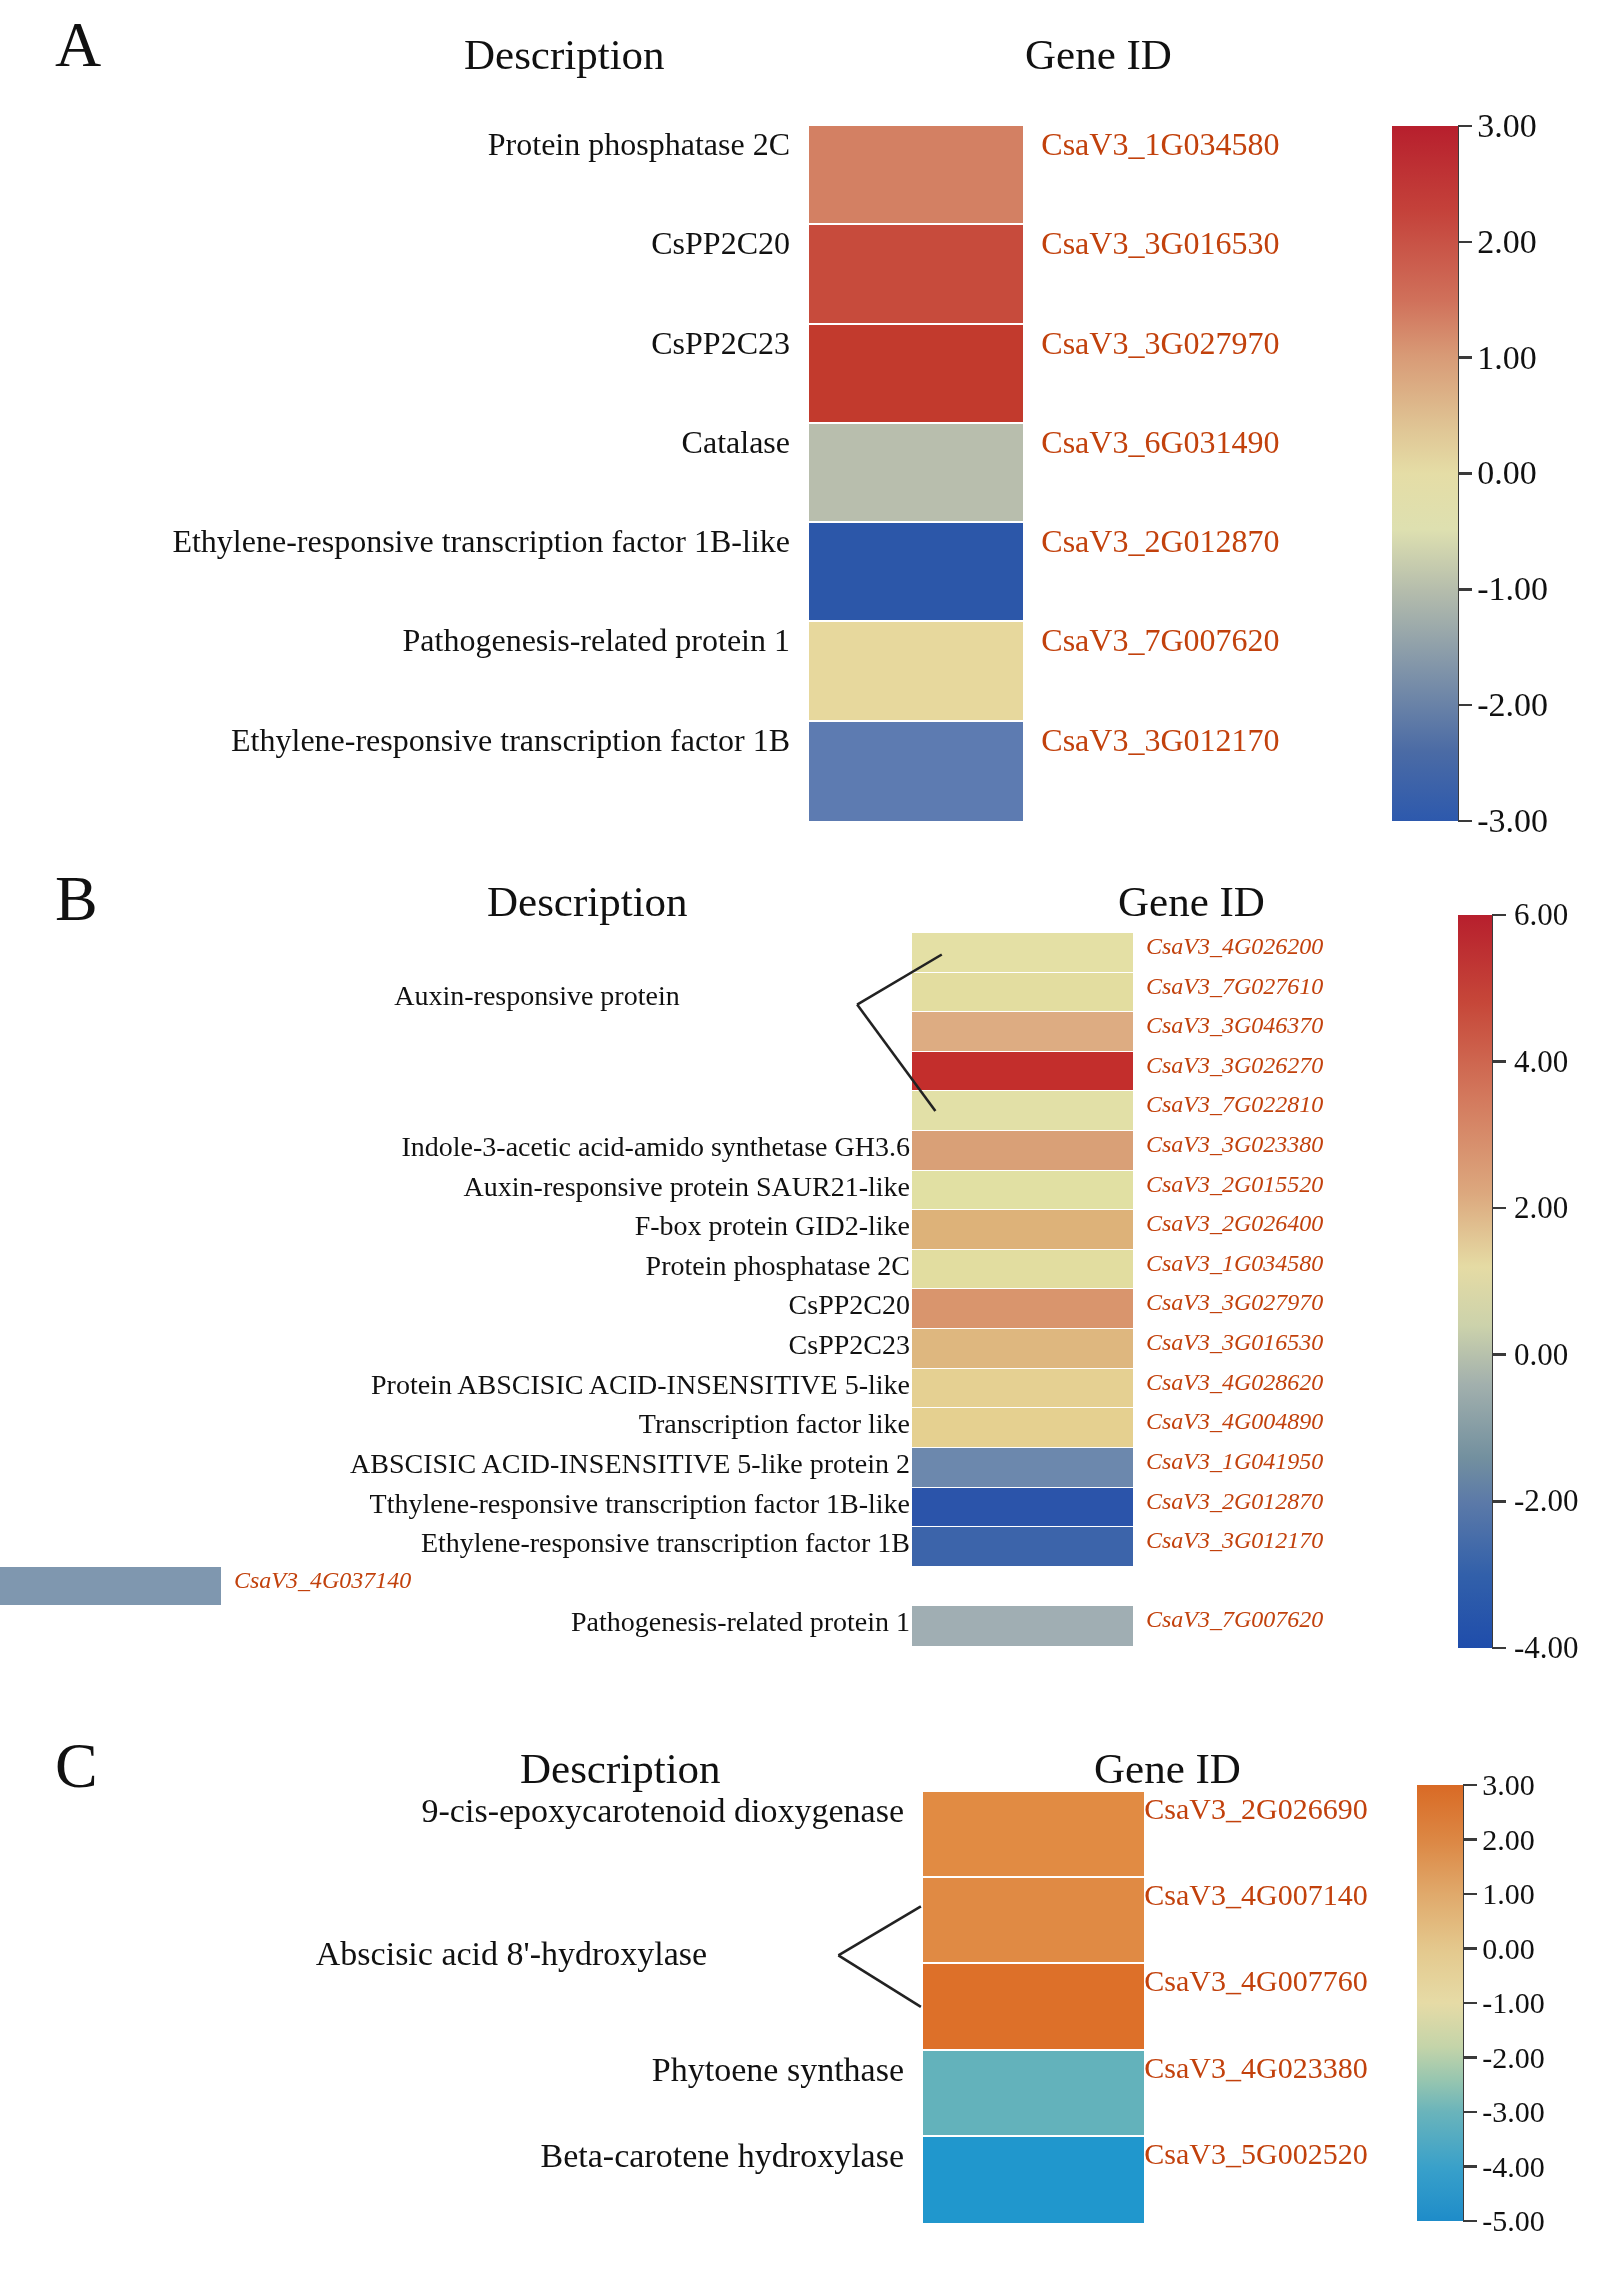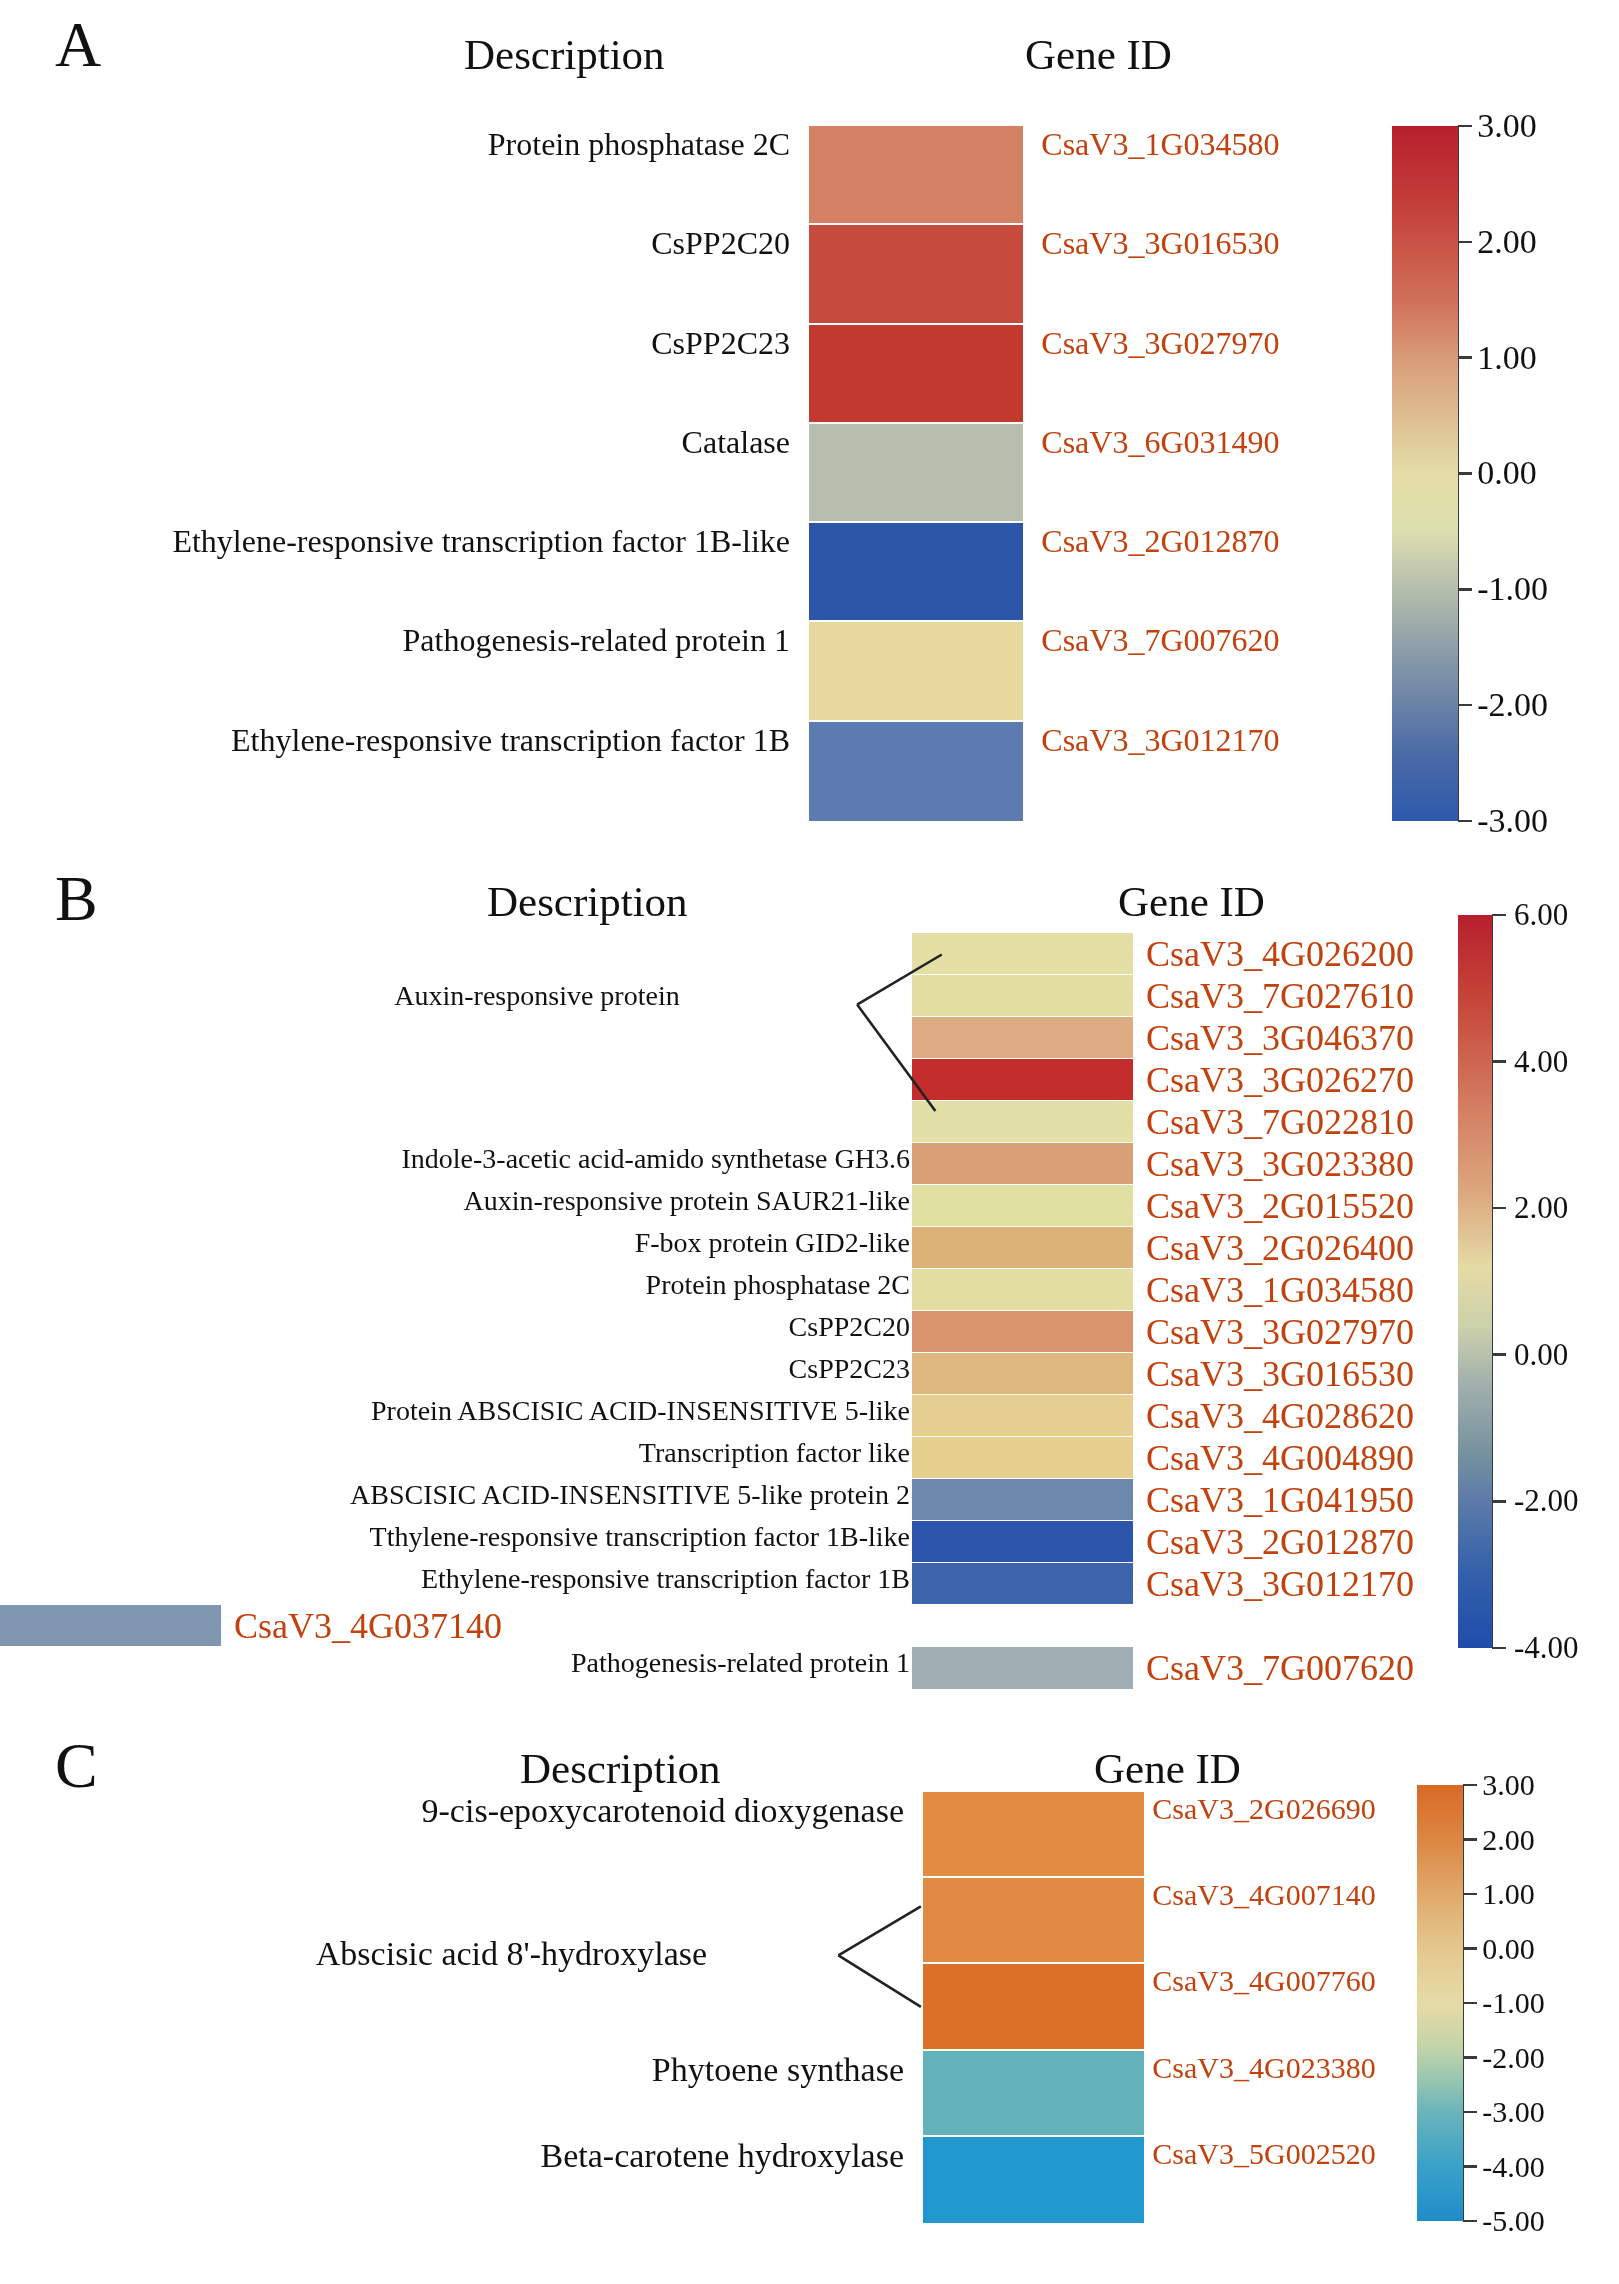--- a/index.html
+++ b/index.html
@@ -48,26 +48,26 @@
   }
   
   .rows-a{left:0;top:126px;width:1386px;height:695px;}
   .rows-a .desc{width:790px;padding-right:19.3px;font-size:32px;}
   .rows-a .cell{width:214px;}
   .rows-a .gene{padding-left:18px;font-size:32px;}
   
   .rows-b{left:0;top:933px;width:1450px;height:713px;}
   .rows-b .desc{width:910px;padding-right:2px;font-size:28px;}
   .rows-b .cell{width:221px;border-bottom-width:1.9px;}
-  .rows-b .gene{padding-left:13px;font-size:36px;}
+  .rows-b .gene{padding-left:13px;font-size:24px;font-style:italic;}
   
   .rows-c{left:0;top:1792px;width:1411px;height:431px;}
   .rows-c .desc{width:904px;padding-right:19.3px;font-size:34px;}
   .rows-c .cell{width:221px;}
-  .rows-c .gene{padding-left:8px;font-size:30px;}
+  .rows-c .gene{padding-left:0;font-size:30px;}
   
   .colorbar{position:absolute;}
   .cbar{
     position:absolute;left:0;top:0;bottom:0;
     border-right:1.9px solid #3a3a3a;
   }
   .cticks{
     position:absolute;top:0;bottom:0;
     display:flex;flex-direction:column;
     justify-content:space-between;

